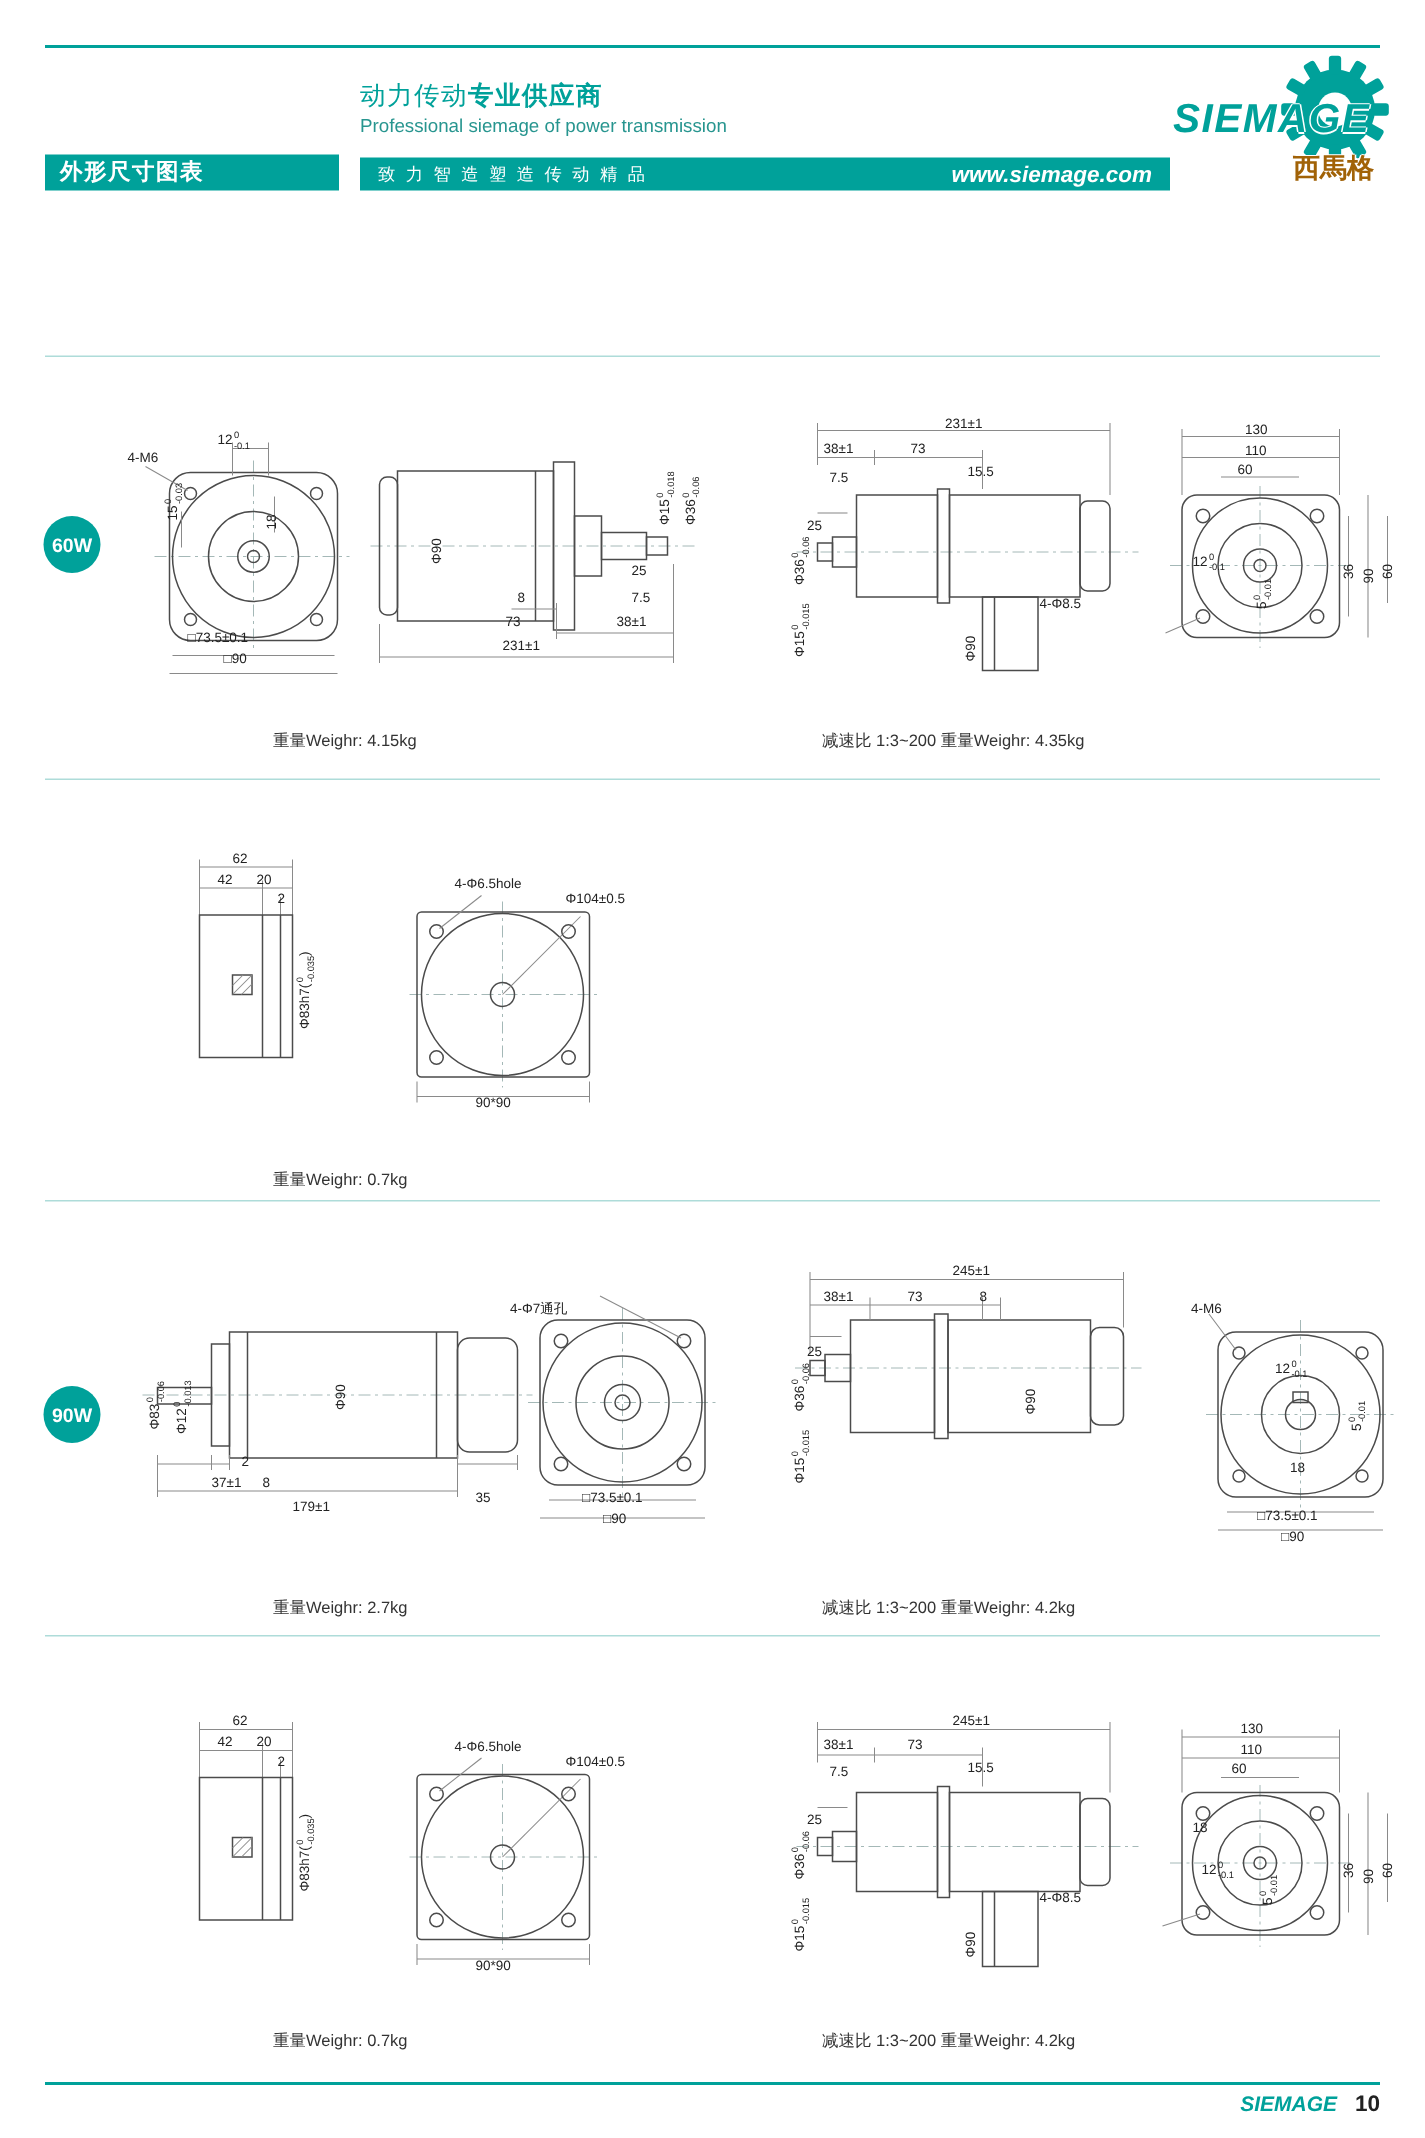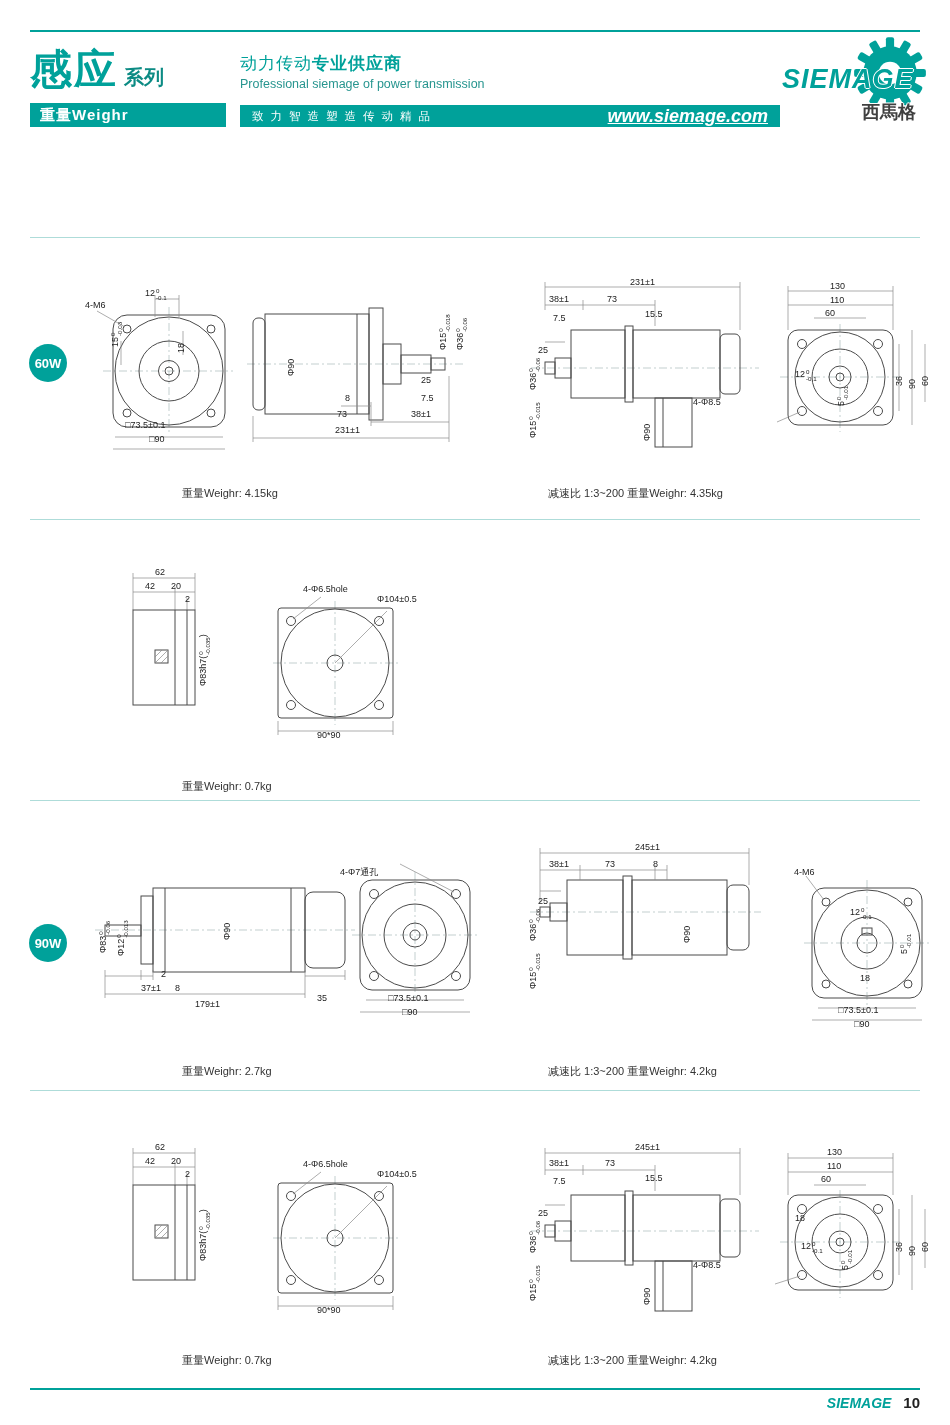--- a/index.html
+++ b/index.html
@@ -13,27 +13,27 @@
   .subbanner{position:absolute;left:30px;top:103px;width:196px;height:24px;background:#00a19a;
              color:#fff;font-size:15px;font-weight:bold;line-height:24px;padding-left:10px;
              box-sizing:border-box;letter-spacing:1px;}
   .slogan{position:absolute;left:240px;top:52px;font-size:17px;color:#00a19a;letter-spacing:1px;}
   .slogan b{font-weight:bold;}
   .slogan-en{position:absolute;left:240px;top:77px;font-size:12.5px;color:#27958f;}
   .tealbar{position:absolute;left:240px;top:105px;width:540px;height:22px;background:#00a19a;
            display:flex;justify-content:space-between;align-items:center;padding:0 12px;
            box-sizing:border-box;}
   .tagline{color:#fff;font-size:11.5px;letter-spacing:7px;white-space:nowrap;}
-  .website{color:#fff;font-size:18px;font-weight:bold;font-style:italic;white-space:nowrap;text-decoration:underline;}
+  .website{color:#fff;font-size:15px;font-weight:bold;font-style:italic;white-space:nowrap;}
   .logo{position:absolute;left:782px;top:38px;width:155px;height:95px;}
   .logo svg{position:absolute;right:6px;top:-6px;width:82px;height:82px;z-index:0;}
   .logo-text{position:absolute;left:0;top:26px;z-index:1;font-size:27px;font-weight:bold;
              font-style:italic;color:#00a19a;letter-spacing:1px;
              text-shadow:1px 0 0 #fff,-1px 0 0 #fff,0 1px 0 #fff,0 -1px 0 #fff;}
-  .logo-cn{position:absolute;left:80px;top:62px;z-index:1;font-size:18px;font-weight:bold;color:#404040;
+  .logo-cn{position:absolute;left:80px;top:62px;z-index:1;font-size:18px;font-weight:bold;color:#a16207;
            text-shadow:1px 0 0 #fff,-1px 0 0 #fff,0 1px 0 #fff,0 -1px 0 #fff;}
   .page-title{position:absolute;left:30px;top:168px;margin:0;font-size:21px;font-weight:bold;color:#00a19a;}
   
   .hr{position:absolute;left:30px;width:890px;height:1px;background:#aedcd9;}
   .hr2{position:absolute;left:30px;width:890px;height:2px;background:#00a19a;}
   
   .badge{position:absolute;width:38px;height:38px;border-radius:50%;background:#00a19a;color:#fff;
          font-size:13px;font-weight:bold;display:flex;align-items:center;justify-content:center;}
   
   .panel{position:absolute;}
@@ -52,24 +52,21 @@
   .footer{position:absolute;right:30px;top:1394px;font-size:14px;white-space:nowrap;}
   .f-brand{color:#00a19a;font-weight:bold;font-style:italic;}
   .f-page{color:#222;font-weight:bold;font-size:15px;margin-left:8px;}
 </style>
 </head>
 <body>
 
 <div class="page">
 
   <div class="topline"></div>
-  <div class="series">
-    <span class="series-cn">感应</span><span class="series-suffix">系列</span>
-  </div>
-  <div class="subbanner">重量Weighr</div>
+  <div class="subbanner">外形尺寸图表</div>
   <div class="slogan">
     <span>动力传动</span><b>专业供应商</b>
   </div>
   <div class="slogan-en">Professional siemage of power transmission</div>
   <div class="tealbar">
     <span class="tagline">致力智造塑造传动精品</span>
     <span class="website">www.siemage.com</span>
   </div>
   <div class="logo">
     <svg viewBox="0 0 80 80">

